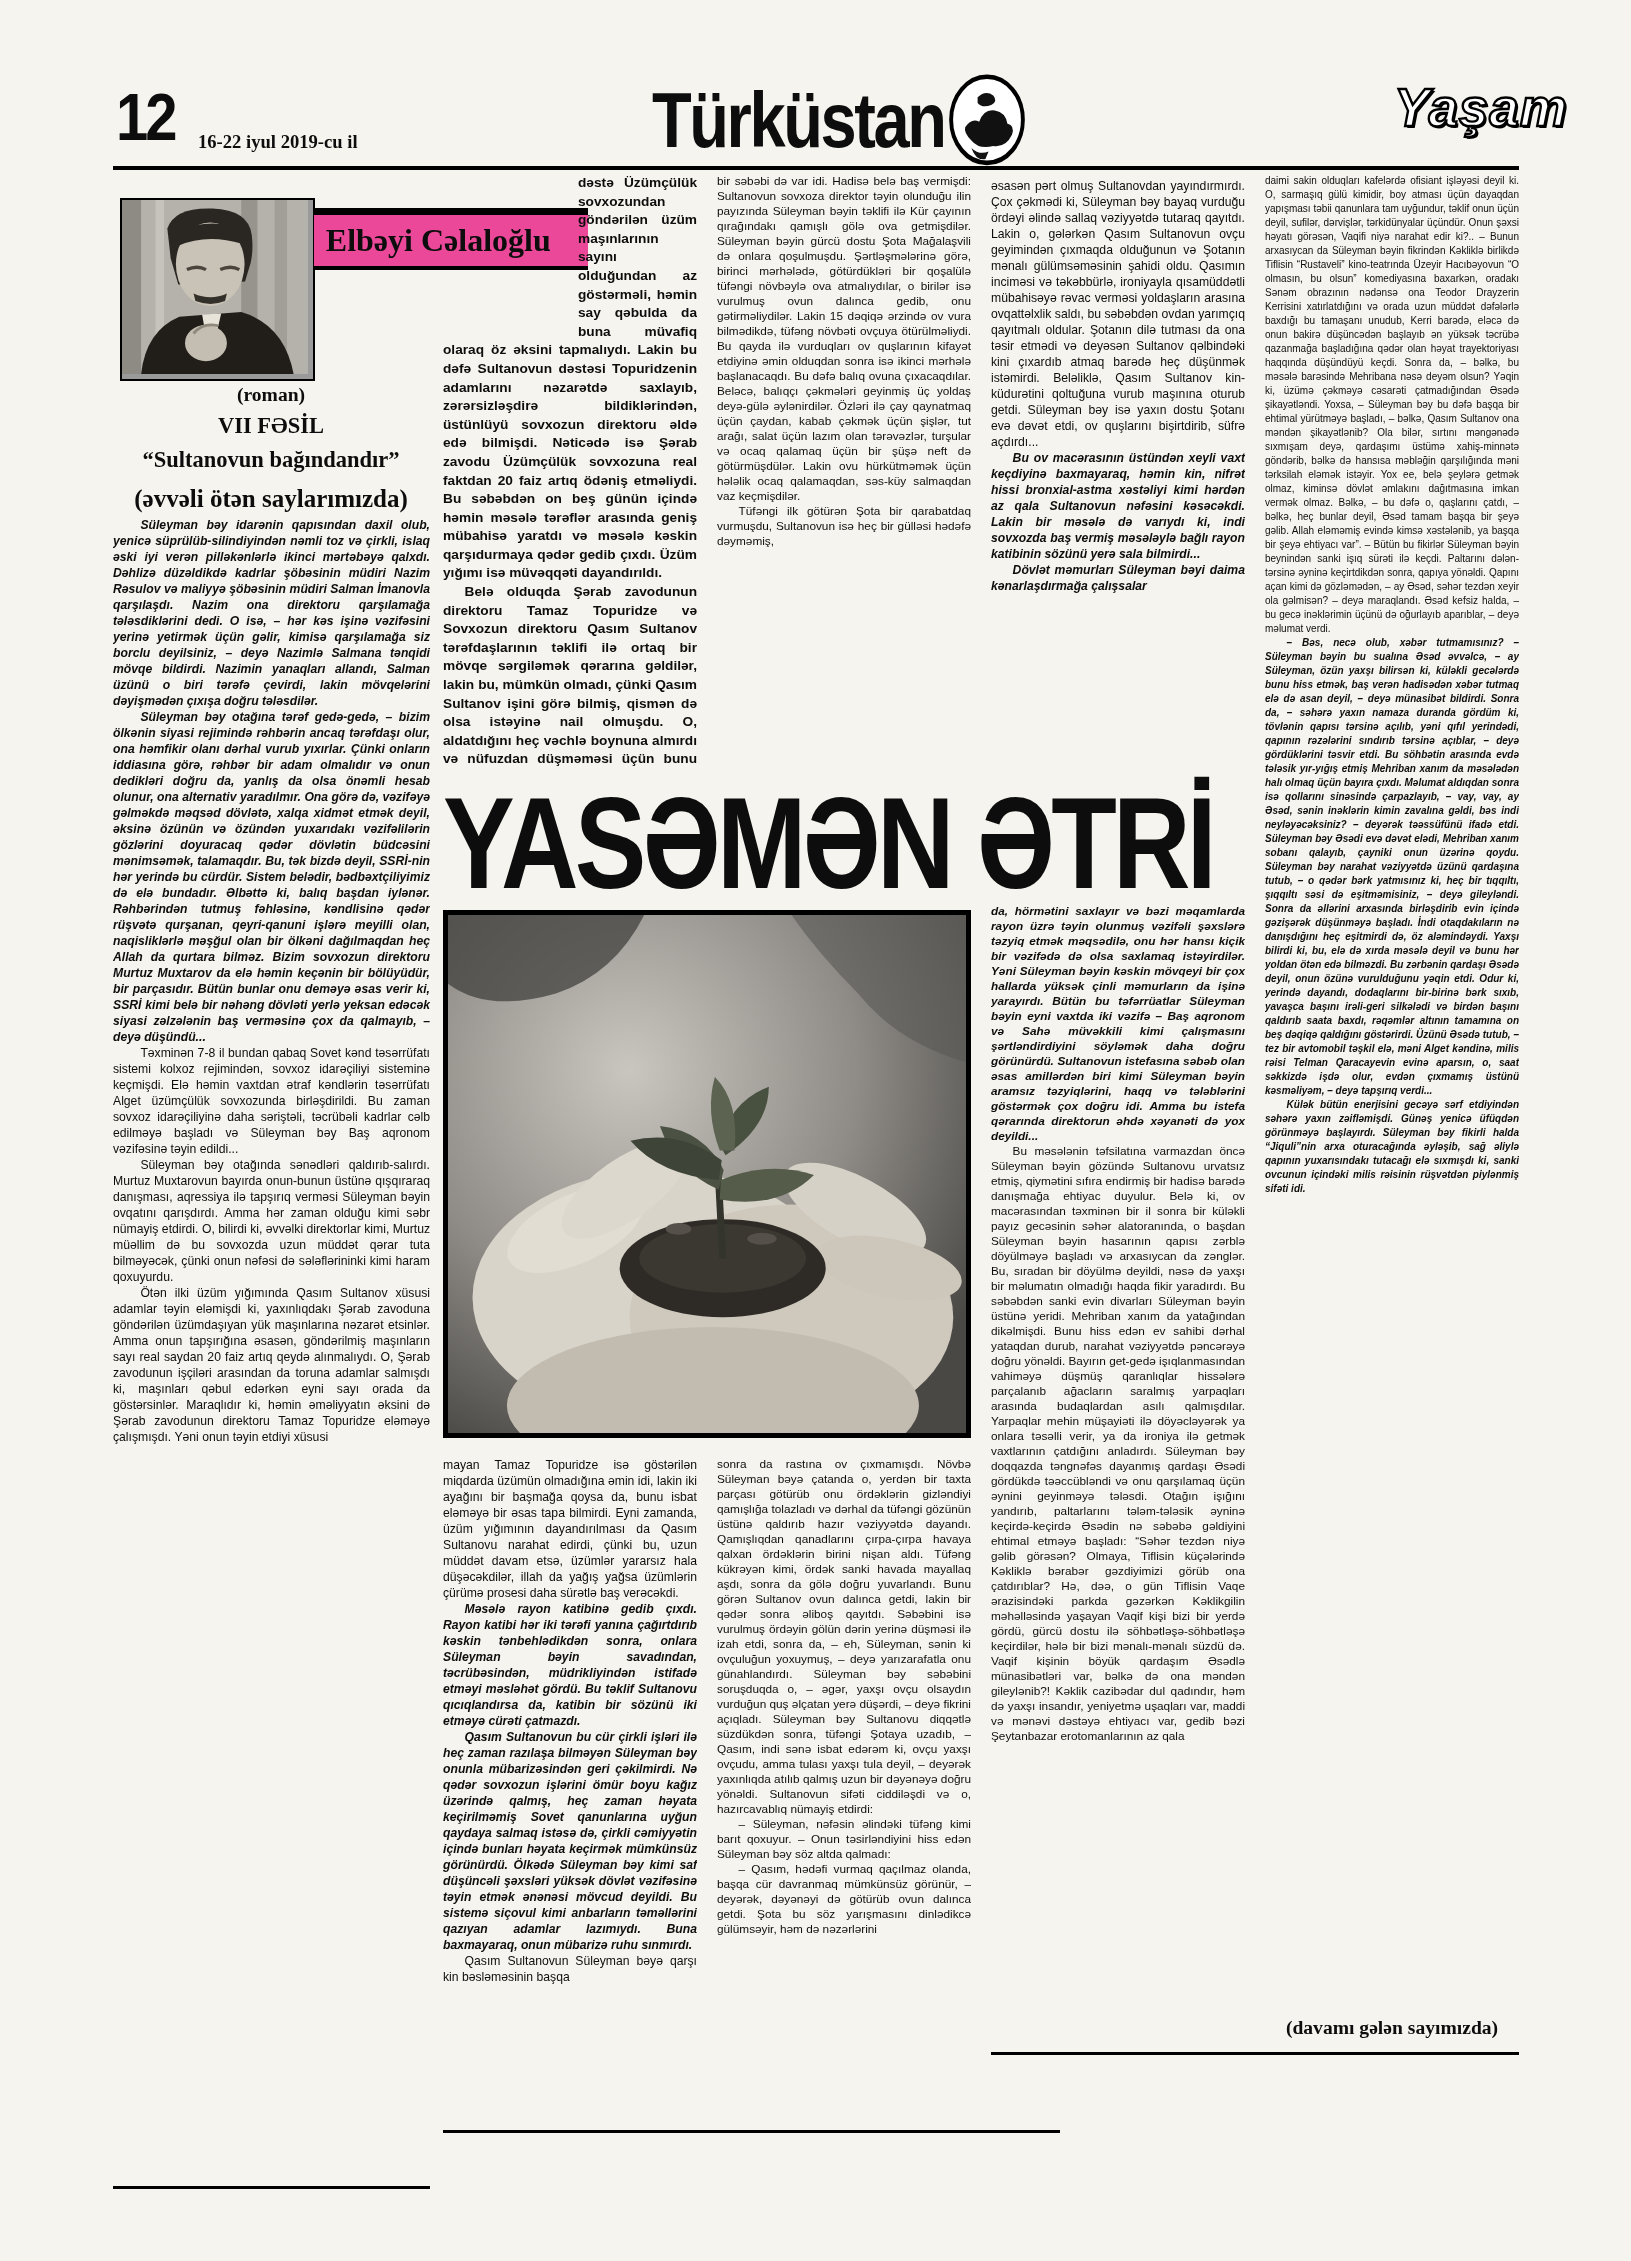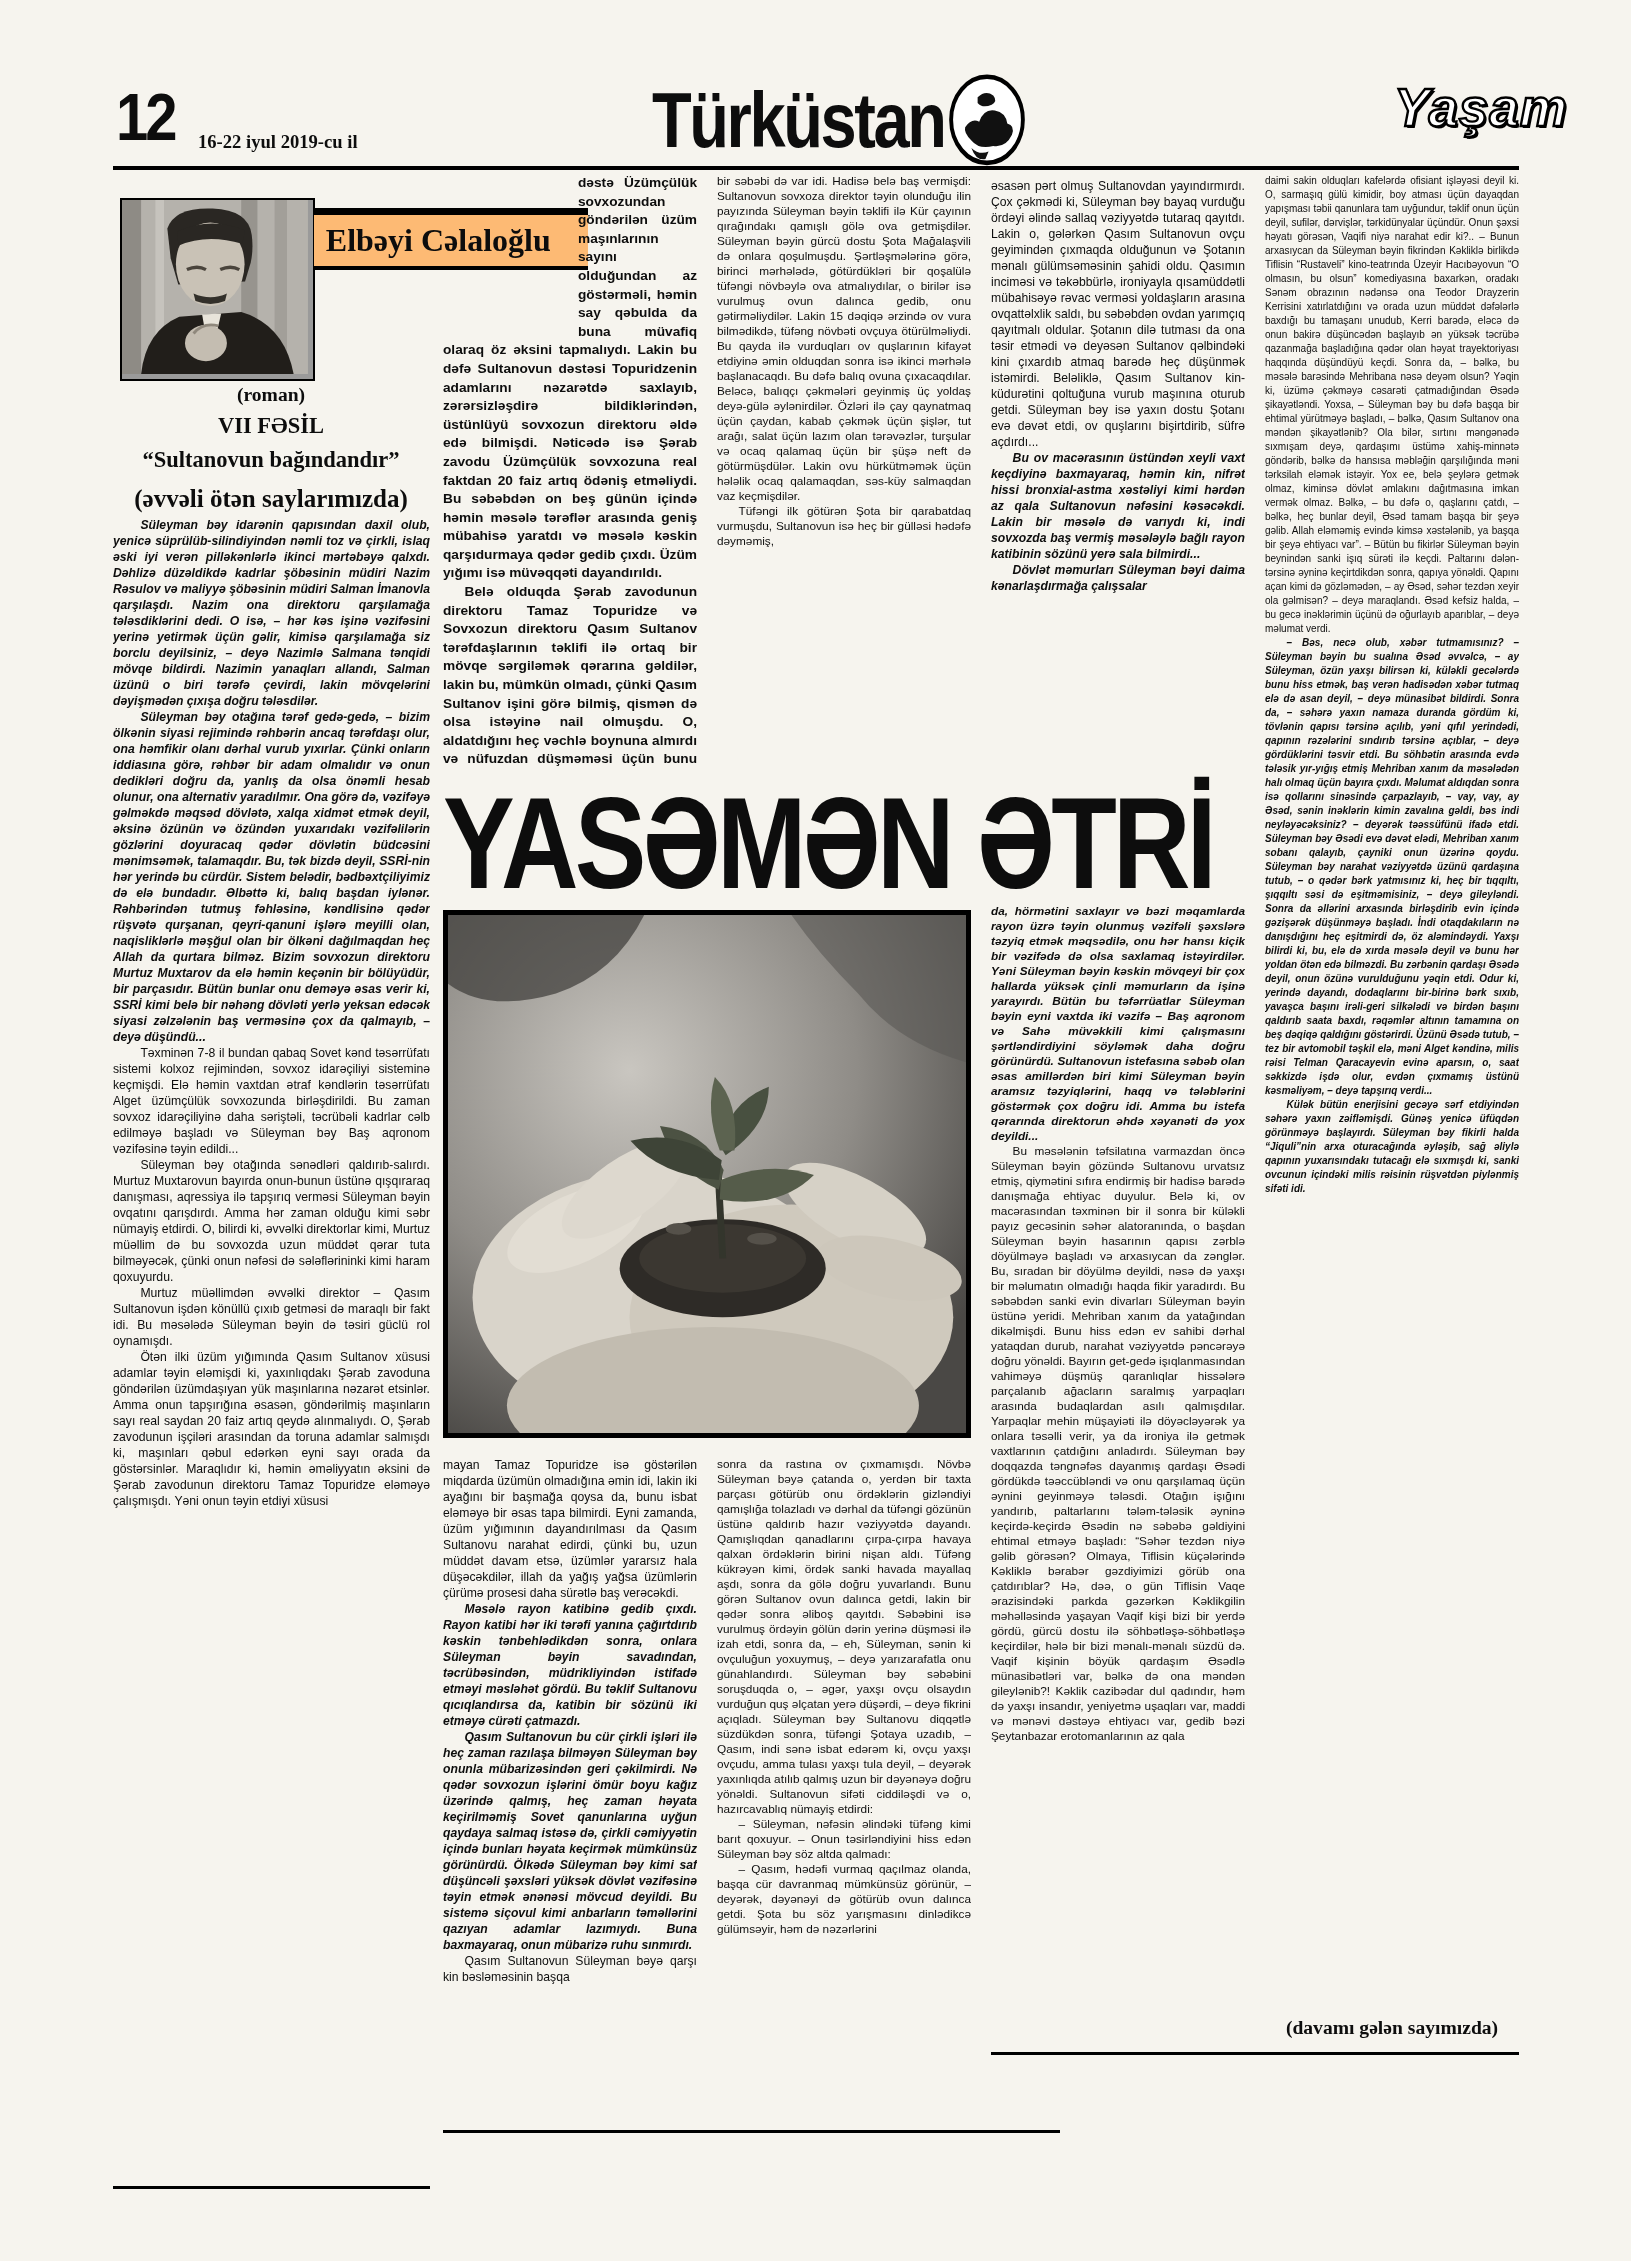--- a/index.html
+++ b/index.html
@@ -11,21 +11,21 @@
            transform:scaleY(1.15);transform-origin:left top;}
   .date{left:198px;top:131px;font-family:"Liberation Serif",serif;font-weight:bold;font-size:18.6px;}
   .masthead{left:652px;top:73px;font-size:65px;font-weight:900;letter-spacing:-2.4px;
             transform:scaleY(1.2);transform-origin:left top;white-space:nowrap;display:flex;align-items:center;gap:2.9px;}
   .sectionlogo{left:1394px;top:77px;font-size:53px;font-weight:900;font-style:italic;
                color:#fff;-webkit-text-stroke:2.4px #000;text-shadow:2px 2px 0 #000;letter-spacing:1px;}
   .rule{background:#000;}
   
   .portrait{left:120px;top:198px;width:191px;height:179px;border:2.4px solid #000;background:#9a9a9a;}
   .nameplate{left:314px;top:208px;width:257px;border-top:7.3px solid #000;border-bottom:4.9px solid #000;
-             background:#fdba74;padding:7.8px 4.9px 6.9px 11.8px;font-family:"Liberation Serif",serif;
+             background:#ec4899;padding:7.8px 4.9px 6.9px 11.8px;font-family:"Liberation Serif",serif;
              font-weight:bold;font-size:32px;line-height:1.12;}
   .romanblock{left:113px;top:384px;width:316px;text-align:center;font-family:"Liberation Serif",serif;font-weight:bold;}
   .romanblock .genre{font-size:19.6px;margin:0 0 6.9px 0;}
   .romanblock .chapter{font-size:22.5px;margin:0 0 7.8px 0;}
   .romanblock .chtitle{font-size:22.5px;margin:0 0 12.7px 0;}
   .romanblock .note{font-size:25px;margin:0;}
   
   .col{overflow:hidden;text-align:justify;}
   .par{margin:0;text-indent:21.6px;text-align:justify;}
   .par.ni{text-indent:0;}
@@ -135,21 +135,20 @@
       <ellipse cx="470" cy="640" rx="26" ry="12" fill="#55514a"></ellipse>
       <ellipse cx="640" cy="660" rx="30" ry="12" fill="#55514a"></ellipse>
     </svg>
   </figure>
 
   <section class="abs col c1">
       <p class="par it">Süleyman bəy idarənin qapısından daxil olub, yenicə süprülüb-silindiyindən nəmli toz və çirkli, islaq əski iyi verən pilləkənlərlə ikinci mərtəbəyə qalxdı. Dəhlizə düzəldikdə kadrlar şöbəsinin müdiri Nazim Rəsulov və maliyyə şöbəsinin müdiri Salman İmanovla qarşılaşdı. Nazim ona direktoru qarşılamağa tələsdiklərini dedi. O isə, – hər kəs işinə vəzifəsini yerinə yetirmək üçün gəlir, kimisə qarşılamağa siz borclu deyilsiniz, – deyə Nazimlə Salmana tənqidi mövqe bildirdi. Nazimin yanaqları allandı, Salman üzünü o biri tərəfə çevirdi, lakin mövqelərini dəyişmədən çıxışa doğru tələsdilər.</p>
       <p class="par it">Süleyman bəy otağına tərəf gedə-gedə, – bizim ölkənin siyasi rejimində rəhbərin ancaq tərəfdaşı olur, ona həmfikir olanı dərhal vurub yıxırlar. Çünki onların iddiasına görə, rəhbər bir adam olmalıdır və onun dedikləri doğru da, yanlış da olsa önəmli hesab olunur, ona alternativ yaradılmır. Ona görə də, vəzifəyə gəlməkdə məqsəd dövlətə, xalqa xidmət etmək deyil, əksinə özünün və özündən yuxarıdakı vəzifəlilərin gözlərini doyuracaq qədər dövlətin büdcəsini mənimsəmək, talamaqdır. Bu, tək bizdə deyil, SSRİ-nin hər yerində bu cürdür. Sistem belədir, bədbəxtçiliyimiz də elə bundadır. Əlbəttə ki, balıq başdan iylənər. Rəhbərindən tutmuş fəhləsinə, kəndlisinə qədər rüşvətə qurşanan, qeyri-qanuni işlərə meyilli olan, naqisliklərlə məşğul olan bir ölkəni dağılmaqdan heç Allah da qurtara bilməz. Bizim sovxozun direktoru Murtuz Muxtarov da elə həmin keçənin bir bölüyüdür, bir parçasıdır. Bütün bunlar onu deməyə əsas verir ki, SSRİ kimi belə bir nəhəng dövləti yerlə yeksan edəcək siyasi zəlzələnin baş verməsinə çox da qalmayıb, – deyə düşündü...</p>
       <p class="par">Təxminən 7-8 il bundan qabaq Sovet kənd təsərrüfatı sistemi kolxoz rejimindən, sovxoz idarəçiliyi sisteminə keçmişdi. Elə həmin vaxtdan ətraf kəndlərin təsərrüfatı Alget üzümçülük sovxozunda birləşdirildi. Bu zaman sovxoz idarəçiliyinə daha səriştəli, təcrübəli kadrlar cəlb edilməyə başladı və Süleyman bəy Baş aqronom vəzifəsinə təyin edildi...</p>
       <p class="par">Süleyman bəy otağında sənədləri qaldırıb-salırdı. Murtuz Muxtarovun bayırda onun-bunun üstünə qışqıraraq danışması, aqressiya ilə tapşırıq verməsi Süleyman bəyin ovqatını qarışdırdı. Amma hər zaman olduğu kimi səbr nümayiş etdirdi. O, bilirdi ki, əvvəlki direktorlar kimi, Murtuz müəllim də bu sovxozda uzun müddət qərar tuta bilməyəcək, çünki onun nəfəsi də sələflərininki kimi haram qoxuyurdu.</p>
-      <p class="par">Murtuz müəllimdən əvvəlki direktor – Qasım Sultanovun işdən könüllü çıxıb getməsi də maraqlı bir fakt idi. Bu məsələdə Süleyman bəyin də təsiri güclü rol oynamışdı.</p>
       <p class="par">Ötən ilki üzüm yığımında Qasım Sultanov xüsusi adamlar təyin eləmişdi ki, yaxınlıqdakı Şərab zavoduna göndərilən üzümdaşıyan yük maşınlarına nəzarət etsinlər. Amma onun tapşırığına əsasən, göndərilmiş maşınların sayı real saydan 20 faiz artıq qeydə alınmalıydı. O, Şərab zavodunun işçiləri arasından da toruna adamlar salmışdı ki, maşınları qəbul edərkən eyni sayı orada da göstərsinlər. Maraqlıdır ki, həmin əməliyyatın əksini də Şərab zavodunun direktoru Tamaz Topuridze eləməyə çalışmışdı. Yəni onun təyin etdiyi xüsusi</p>
     </section>
 
   <section class="abs col c2t">
     <div class="spacer"></div>
     <div>
         <p class="par ni">dəstə Üzümçülük sovxozundan göndərilən üzüm maşınlarının sayını olduğundan az göstərməli, həmin say qəbulda da buna müvafiq olaraq öz əksini tapmalıydı. Lakin bu dəfə Sultanovun dəstəsi Topuridzenin adamlarını nəzarətdə saxlayıb, zərərsizləşdirə bildiklərindən, üstünlüyü sovxozun direktoru əldə edə bilmişdi. Nəticədə isə Şərab zavodu Üzümçülük sovxozuna real faktdan 20 faiz artıq ödəniş etməliydi. Bu səbəbdən on beş günün içində həmin məsələ tərəflər arasında geniş mübahisə yaratdı və məsələ kəskin qarşıdurmaya qədər gedib çıxdı. Üzüm yığımı isə müvəqqəti dayandırıldı.</p>
         <p class="par">Belə olduqda Şərab zavodunun direktoru Tamaz Topuridze və Sovxozun direktoru Qasım Sultanov tərəfdaşlarının təklifi ilə ortaq bir mövqe sərgiləmək qərarına gəldilər, lakin bu, mümkün olmadı, çünki Qasım Sultanov işini görə bilmiş, qismən də olsa istəyinə nail olmuşdu. O, aldatdığını heç vəchlə boynuna almırdı və nüfuzdan düşməməsi üçün bunu edə də bilməzdi. Onunla heç cürə razılaş-</p>
       </div>
   </section>

